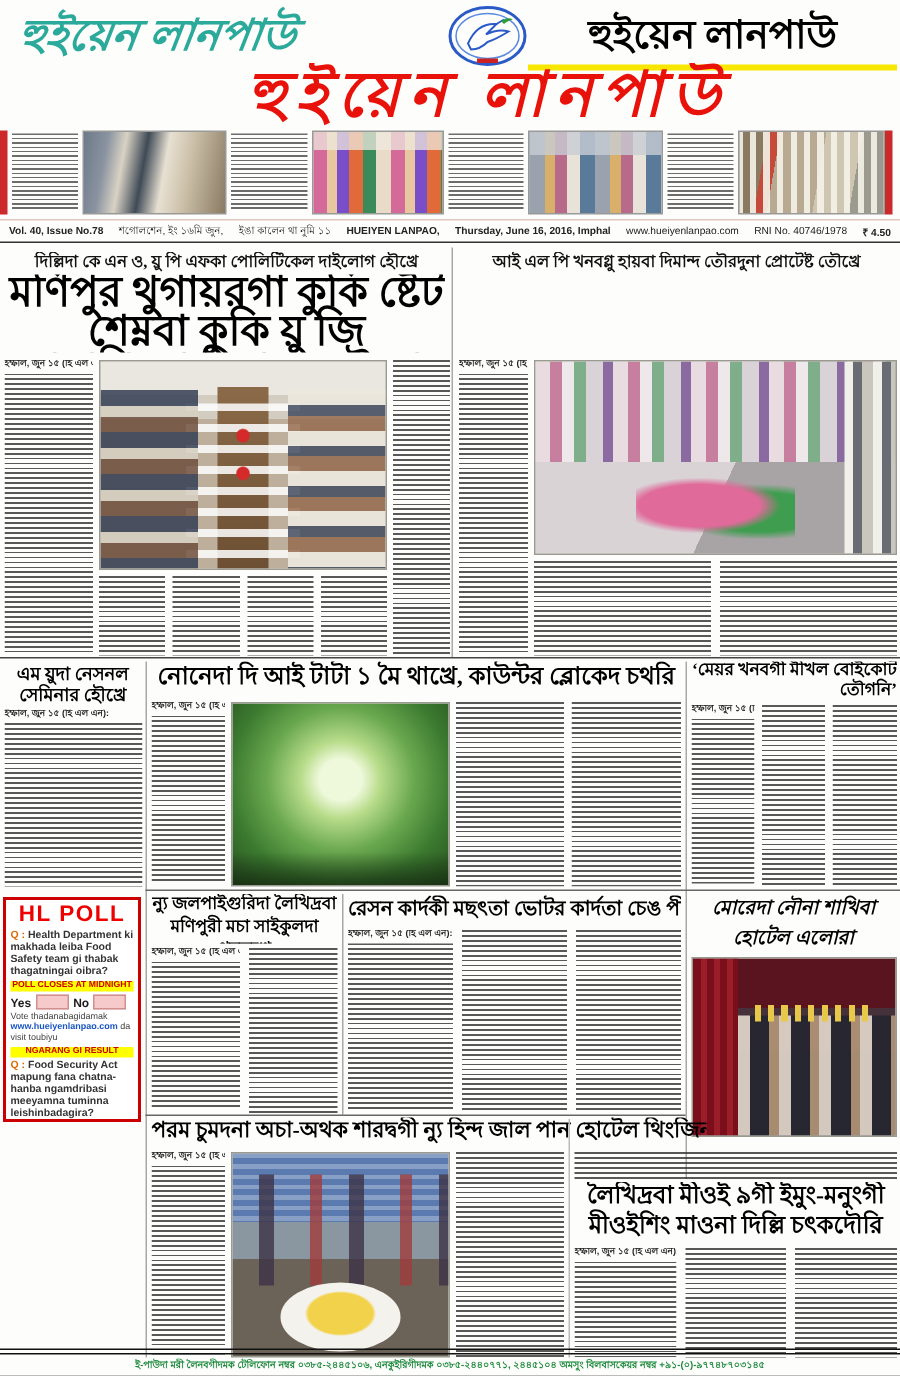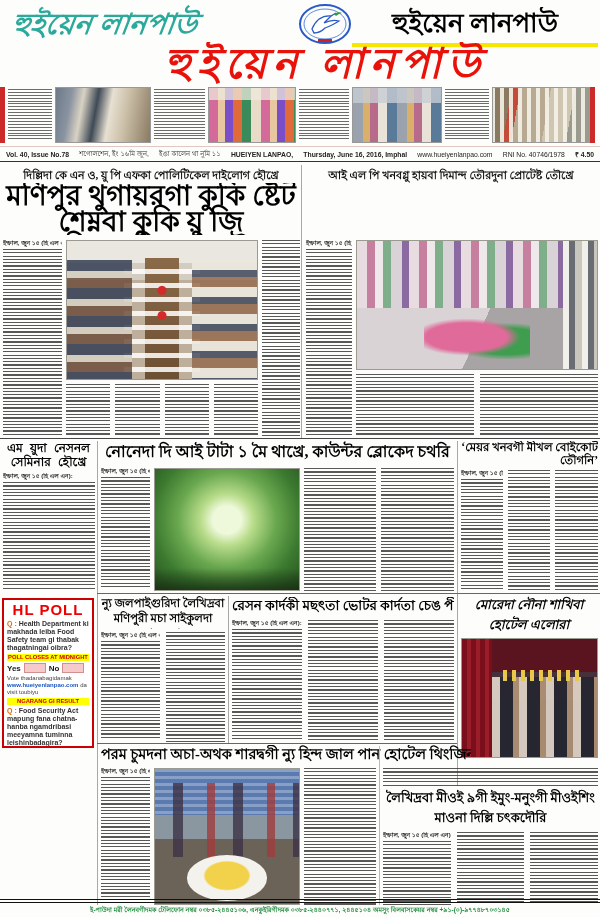--- a/index.html
+++ b/index.html
@@ -178,21 +178,21 @@
          background:repeating-linear-gradient(90deg,#f0efe9 0 6px,#6a6c74 6px 12px,#c9c6bd 12px 19px);"></div>
   </div>
 
   <div class="abs" style="left:356px;top:374px;width:242px;height:63px;display:flex;gap:6px;">
     <div class="ft"></div>
     <div class="ft"></div>
   </div>
 
   <div class="hrule" style="left:0;top:438px;width:600px;"></div>
 
-  <div class="hl" style="left:2px;top:442px;width:93px;height:29px;font-size:12px;line-height:14px;font-family:Liberation Mono, monospace;">এম য়ুদা নেসনল সেমিনার হৌখ্রে</div>
+  <div class="hl" style="left:2px;top:442px;width:93px;height:29px;font-size:12px;line-height:14px;">এম য়ুদা নেসনল সেমিনার হৌখ্রে</div>
   <div class="col" style="left:3px;top:473px;width:92px;height:120px;">
     <span class="dl">ইম্ফাল, জুন ১৫ (হি এল এন):</span>
     <div class="ft" style="height:109px;"></div>
   </div>
 
   <div class="vr" style="left:97px;top:441px;height:464px;"></div>
 
   <div class="hl" style="left:101px;top:441px;width:353px;height:23px;font-size:16px;line-height:22px;white-space:nowrap;">নোনেদা দি আই টাটা ১ মৈ থাখ্রে, কাউন্টর ব্লোকেদ চথরি</div>
   <div class="col" style="left:101px;top:468px;width:49px;height:123px;">
     <span class="dl">ইম্ফাল, জুন ১৫ (হি এল এন):</span>
@@ -304,21 +304,21 @@
          background:radial-gradient(ellipse at 50% 45%,#f2d24a 0 38%,#f4f2ec 42% 75%,#cfcabd 78% 100%);"></div>
   </div>
 
   <div class="col" style="left:304px;top:768px;width:72px;height:137px;">
     <div class="ft"></div>
   </div>
 
   <div class="vr" style="left:379px;top:746px;height:159px;background:#bbb;"></div>
 
   <div class="ft" style="position:absolute;left:383px;top:768px;width:215px;height:18px;"></div>
-  <div class="hl" style="left:383px;top:788px;width:215px;height:41px;font-size:13px;line-height:20px;">লৈখিদ্রবা মীওই ৯গী ইমুং-মনুংগী মীওইশিং মাওনা দিল্লি চৎকদৌরি</div>
+  <div class="hl" style="left:383px;top:788px;width:215px;height:41px;font-size:16px;line-height:20px;">লৈখিদ্রবা মীওই ৯গী ইমুং-মনুংগী মীওইশিং মাওনা দিল্লি চৎকদৌরি</div>
   <div class="abs" style="left:383px;top:832px;width:215px;height:73px;display:flex;gap:6px;">
     <div class="col" style="position:relative;flex:1;">
       <span class="dl">ইম্ফাল, জুন ১৫ (হি এল এন):</span>
       <div class="ft" style="height:64px;"></div>
     </div>
     <div class="ft" style="flex:1;"></div>
     <div class="ft" style="flex:1;"></div>
   </div>
 
   <div class="hrule" style="left:0;top:899px;width:600px;background:#111;"></div>

